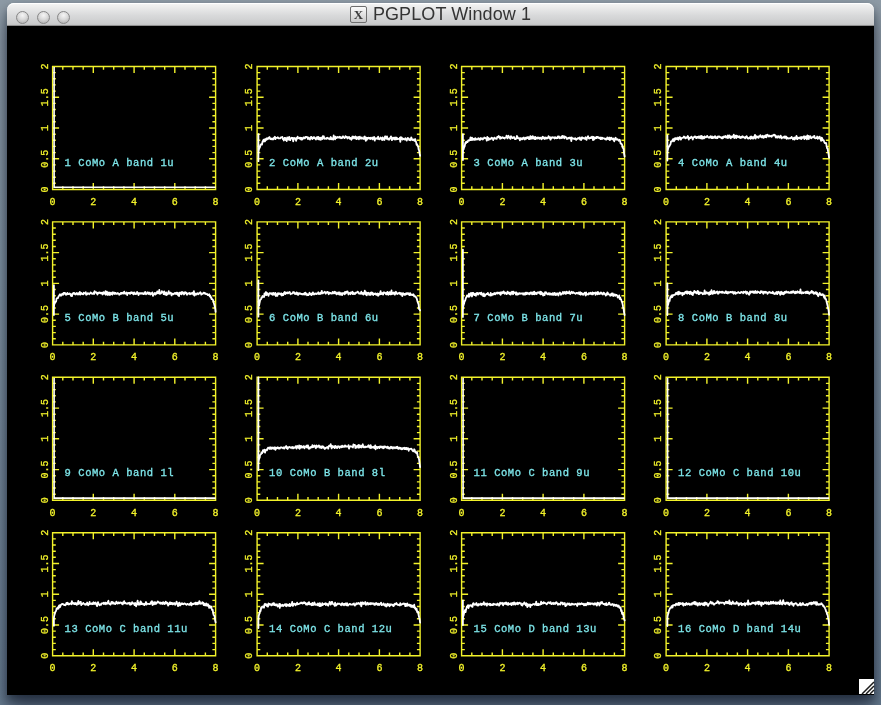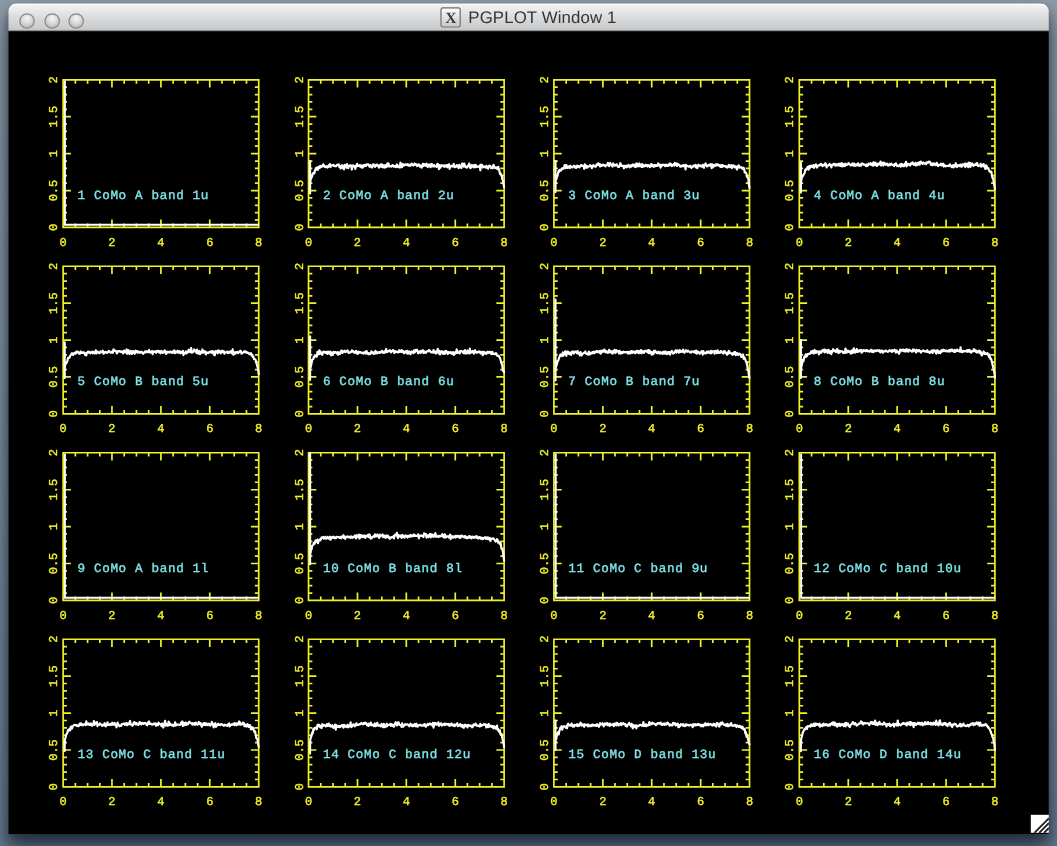--- a/index.html
+++ b/index.html
@@ -1,20 +1,20 @@
 <!DOCTYPE html>
 <html><head><meta charset="utf-8"><style>
   html,body{margin:0;padding:0;width:881px;height:705px;overflow:hidden;}
   body{background:linear-gradient(180deg,#8e9ba6 0%,#8295a4 40%,#687c90 100%);font-family:"Liberation Sans",sans-serif;position:relative;}
   .win{position:absolute;left:7px;top:3px;width:867px;height:692px;border-radius:7px 7px 0 0;box-shadow:0 14px 20px rgba(5,12,28,.5),0 5px 9px rgba(5,12,28,.4);}
   .tbar{position:absolute;left:0;top:0;right:0;height:22px;border-radius:7px 7px 0 0;background:linear-gradient(180deg,#fdfdfd 0%,#f1f1f1 8%,#d9dadb 55%,#cbcccd 92%,#c4c5c6 100%);box-shadow:inset 0 1px 0 #ffffff;border-bottom:1px solid #8f8f8f;}
   .btn{position:absolute;top:8px;width:11px;height:11px;border-radius:50%;border:1px solid #878787;background:radial-gradient(circle at 50% 30%,#f5f5f5 0%,#dadada 45%,#b9b9b9 80%,#a8a8a8 100%);}
   .ttl{position:absolute;left:0;right:0;top:0;height:22px;display:flex;align-items:center;justify-content:center;gap:6px;}
   .xicon{width:15px;height:15px;border:1px solid #6e6e6e;border-radius:2px;background:linear-gradient(180deg,#fbfbfb,#c9c9c9);display:flex;align-items:center;justify-content:center;font:bold 13px "Liberation Serif",serif;color:#3c3c3c;line-height:1;}
-  .ttext{font-size:14px;color:#343434;letter-spacing:.1px;text-align:right;}
+  .ttext{font-size:18px;color:#343434;letter-spacing:.1px;text-align:right;}
   .content{position:absolute;left:0;top:23px;right:0;bottom:0;background:#000;}
 </style></head>
 <body>
   <div class="win">
     <div class="tbar"></div>
     <div class="btn" style="left:9px"></div>
     <div class="btn" style="left:29.5px"></div>
     <div class="btn" style="left:50px"></div>
     <div class="ttl">
       <div class="xicon">X</div>

